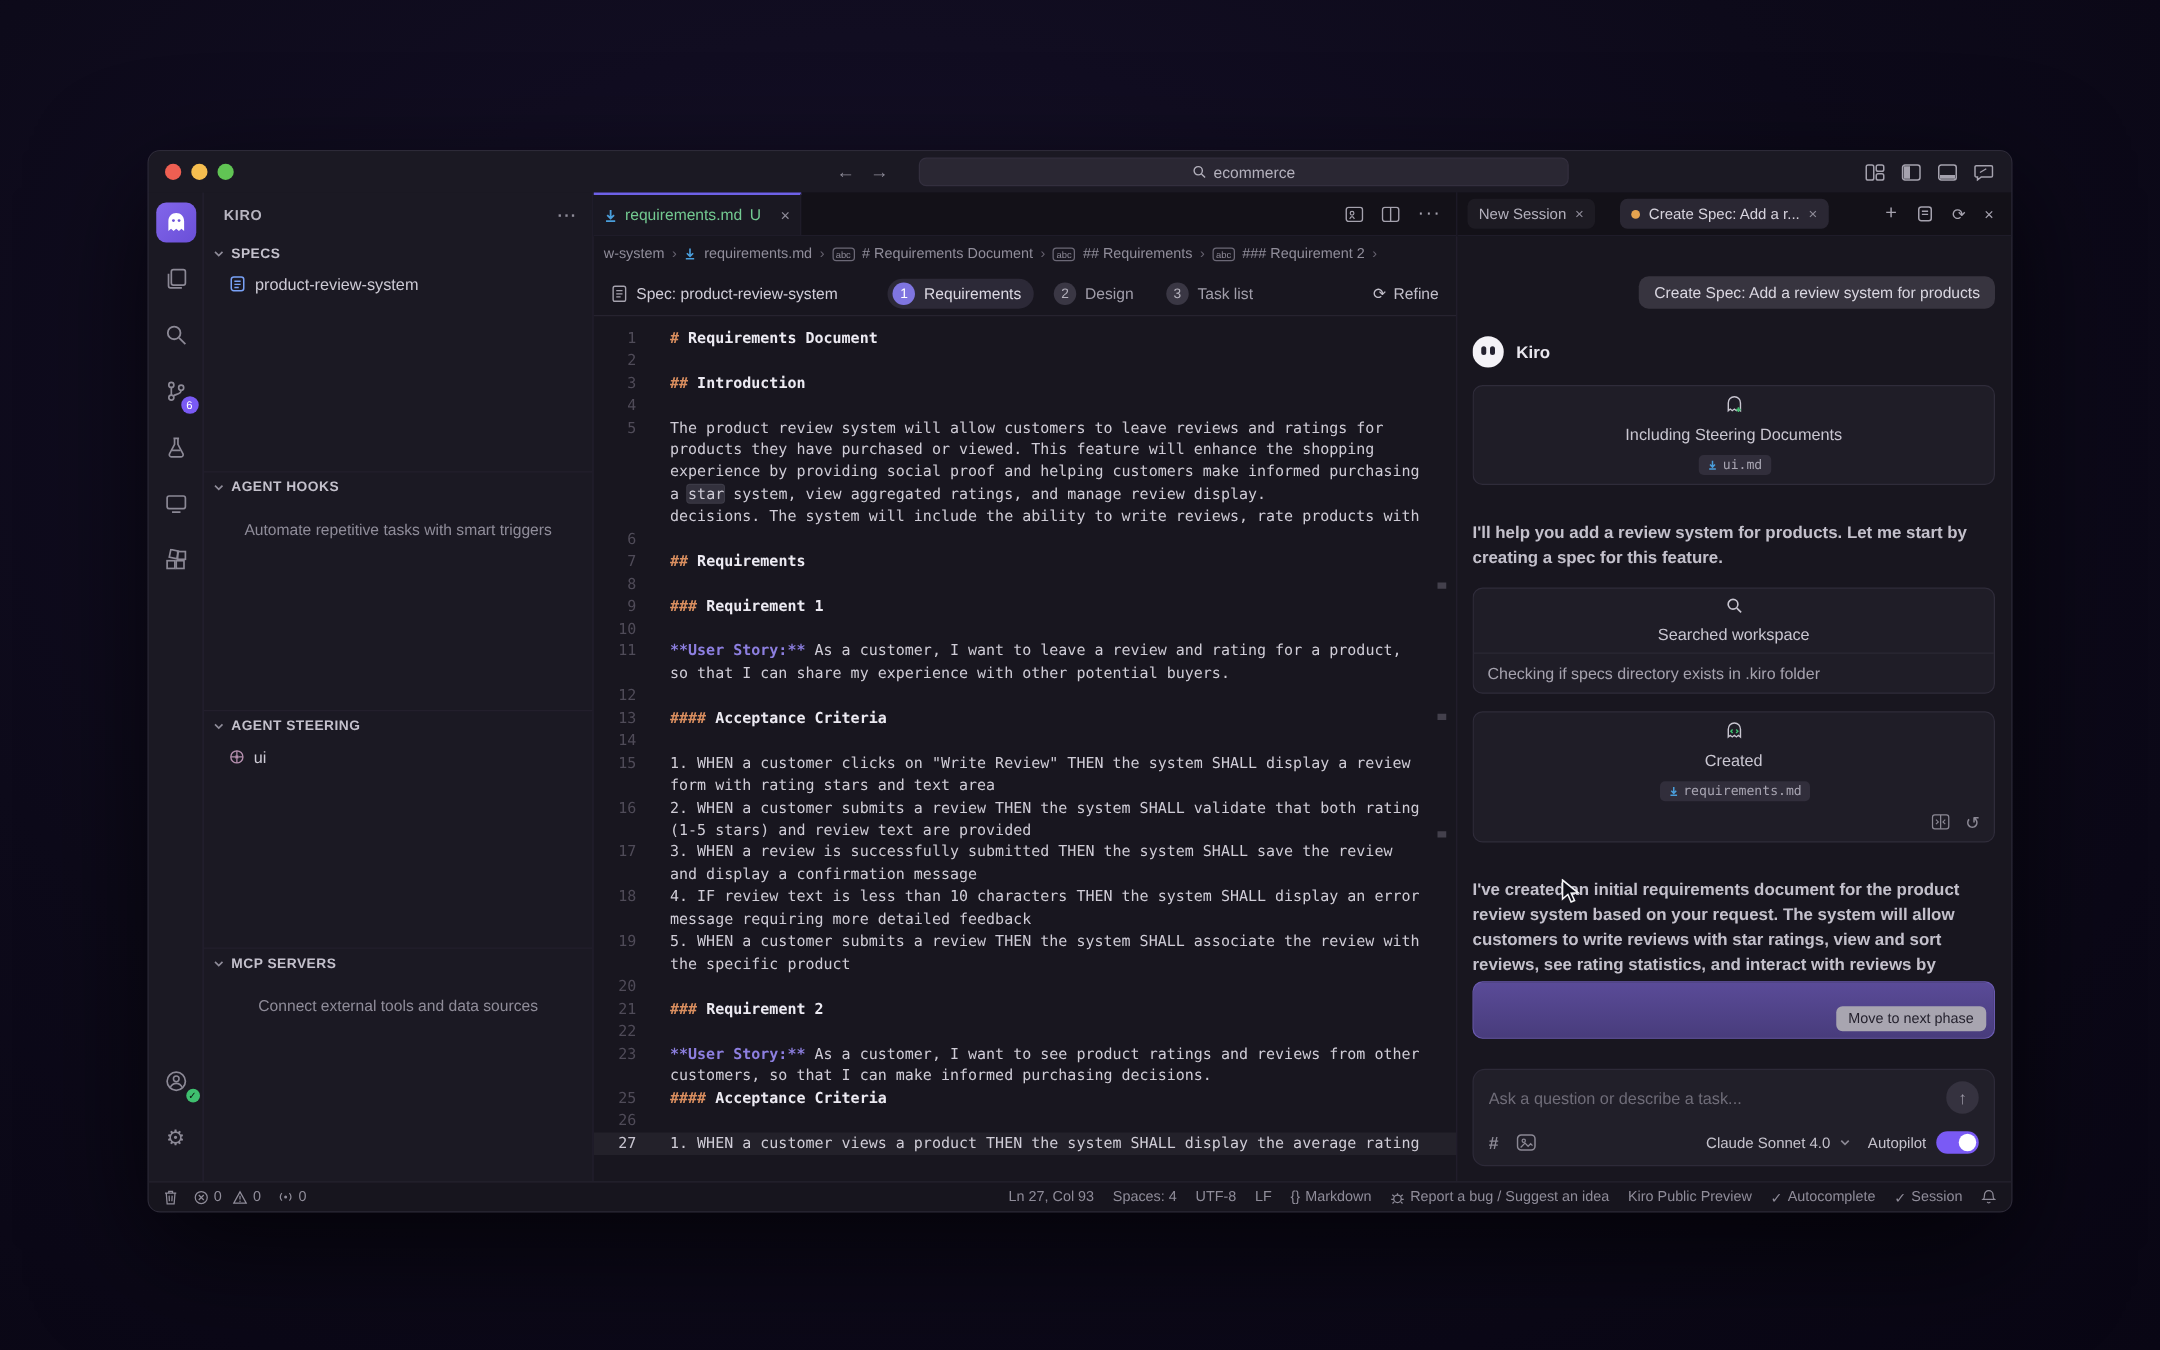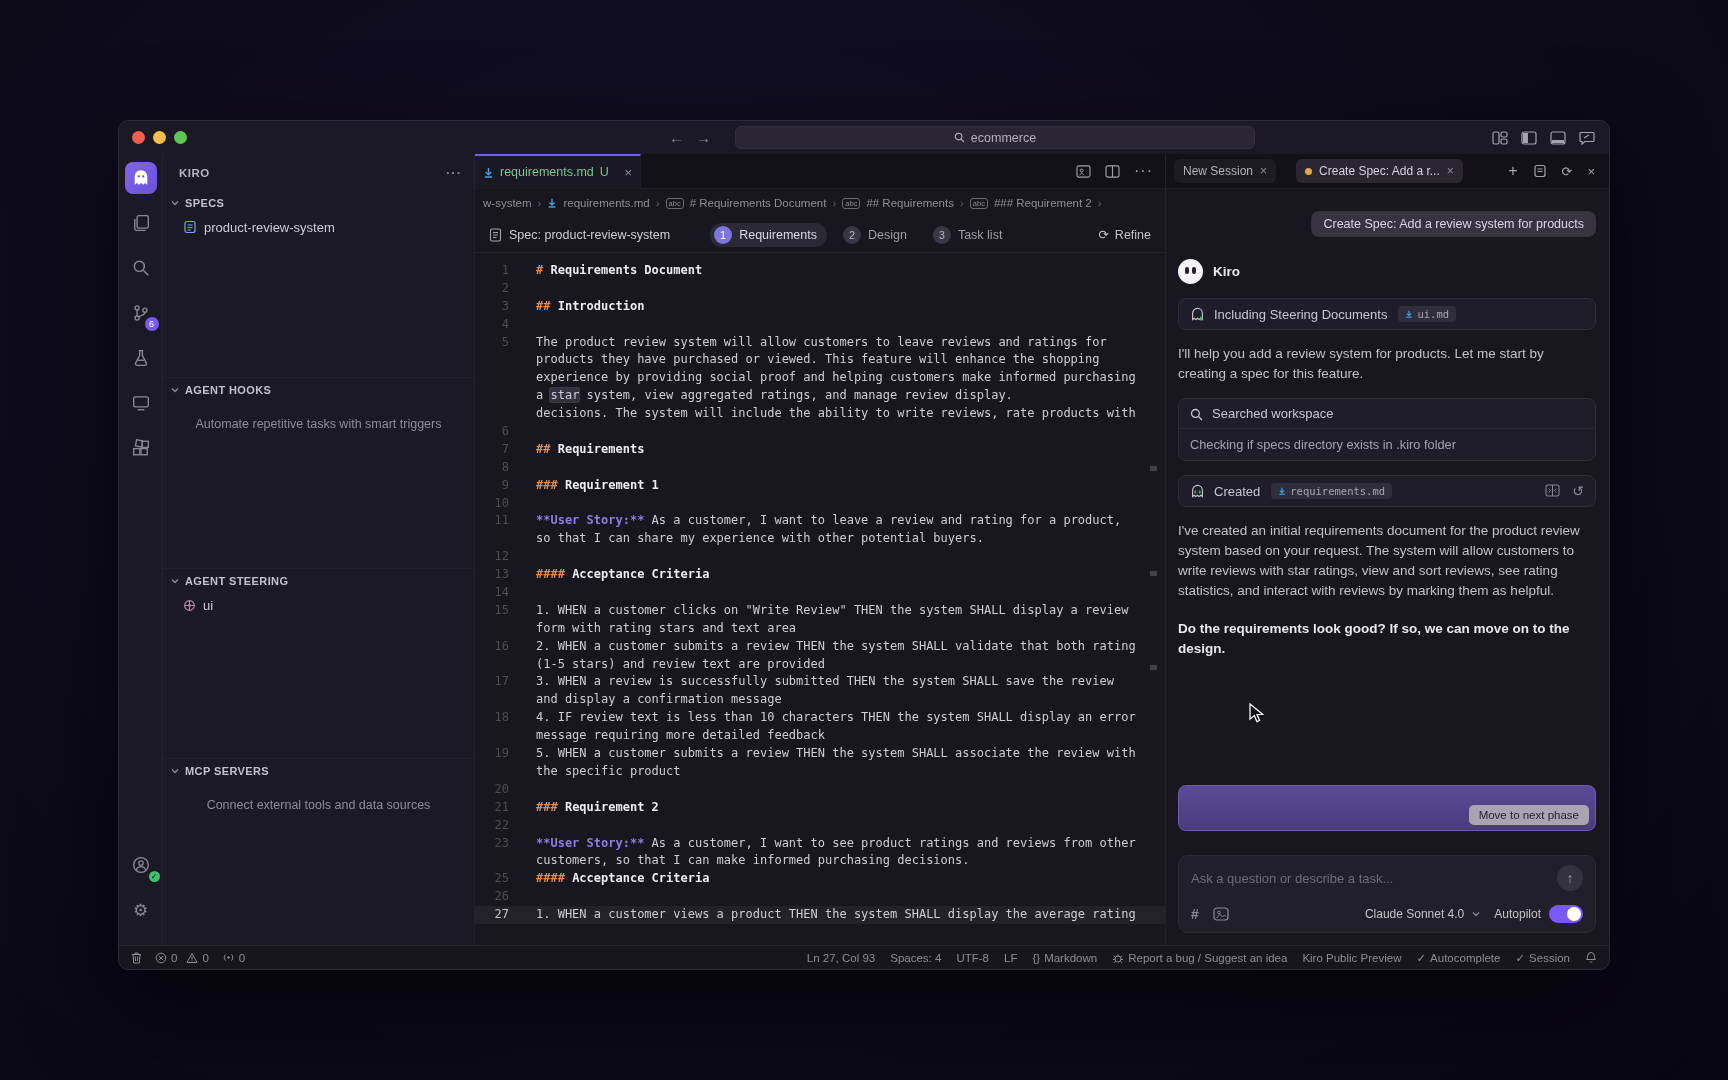--- a/index.html
+++ b/index.html
@@ -84,34 +84,34 @@
   
   .chat { flex:1; background:#18161f; display:flex; flex-direction:column; }
   .chat-tabbar { height:35px; background:#131118; display:flex; align-items:center; padding:0 8px; gap:20px; border-bottom:1px solid #1f1c29; }
   .chat-tab { height:24px; display:flex; align-items:center; gap:7px; padding:0 9px; border-radius:6px; font-size:12px; color:#b3b0bc; background:#1d1b23; }
   .chat-tab.active { background:#2a2733; color:#d6d3dd; }
   .tabdot { width:7px; height:7px; border-radius:50%; background:#e5a34f; }
   .chat-tab .closex { color:#8f8c99; font-size:12px; }
   .chat-tb-icons { margin-left:auto; display:flex; align-items:center; gap:15px; color:#a5a2ae; padding-right:6px; font-size:13px; }
   .chat-body { flex:1; display:flex; flex-direction:column; padding:10px 13px 12px 12px; overflow:hidden; }
   .msgs { flex:1; overflow:hidden; position:relative; font-size:13.5px; }
-  .userrow { display:flex; justify-content:flex-end; margin-top:12px;text-align:center; }
+  .userrow { display:flex; justify-content:flex-end; margin-top:22px;text-align:center; }
   .userpill { background:#37343f; border-radius:8px; padding:6px 12px; font-size:12.5px; color:#d9d6e0; }
   .agentrow { display:flex; align-items:center; gap:10px; margin-top:22px; }
   .avatar { width:25px; height:25px; border-radius:50%; background:#f4f2f7; position:relative; }
   .avatar i { position:absolute; top:8px; width:3.5px; height:7px; border-radius:2px; background:#242230; }
   .avatar i.e1{left:7px;} .avatar i.e2{left:14px;}
   .agentname { font-weight:bold; color:#e9e7ee; font-size:13.5px; }
   .card { border:1px solid #2f2c3a; background:#1f1d27; border-radius:8px; margin-top:14px; }
-  .cardrow { display:flex; align-items:flex-end; gap:9px; padding:7px 11px; color:#c9c6d1; font-size:13px; }
+  .cardrow { display:flex; align-items:center; gap:9px; padding:7px 11px; color:#c9c6d1; font-size:13px;flex-direction:column; }
   .cardrow .filebadge { margin-left:2px; }
   .filebadge { background:#312e3b; border-radius:4px; padding:2px 7px; font-family:"DejaVu Sans Mono", monospace; font-size:10.5px; color:#a8a5b2; display:inline-flex; align-items:center; gap:4px; }
   .card-sub { border-top:1px solid #2b2834; padding:8px 11px; color:#a5a2ae; font-size:12.8px; }
   .card-icons { margin-left:auto; display:flex; gap:12px; color:#8b8894; align-items:center; }
-  .ptext { margin-top:14px; color:#c3c0cb; line-height:1.48; max-width:412px; }
+  .ptext { margin-top:28px; color:#c3c0cb; line-height:1.48; max-width:412px;font-weight:bold; }
   .ptext.bold { font-weight:bold; color:#e9e7ee; margin-top:18px; }
   .banner { height:46px; border-radius:8px; background:linear-gradient(180deg,#5a4b98,#483c7c); border:1px solid #6a5ab0; position:relative; margin-bottom:24px; flex:none; }
   .banner-btn { position:absolute; right:6px; bottom:5px; background:#a8a5b0; color:#221f2b; font-size:11.5px; padding:4px 10px; border-radius:5px; border:none; font-family:inherit; }
   .inputbox { flex:none; height:78px; background:#211f29; border:1px solid #2d2a38; border-radius:10px; padding:9px 12px; display:flex; flex-direction:column; }
   .inrow1 { display:flex; align-items:center; }
   .chat-input { flex:1; background:transparent; border:none; outline:none; color:#d6d3dd; font-size:13px; font-family:inherit; }
   .chat-input::placeholder { color:#6f6c78; }
   .sendbtn { width:26px; height:26px; border-radius:50%; background:#35323f; color:#9a97a4; border:none; font-size:14px; display:flex; align-items:center; justify-content:center; }
   .inrow2 { margin-top:auto; display:flex; align-items:center; gap:14px; color:#8b8894; }
   .hashicon { font-size:14px; font-weight:bold; }

